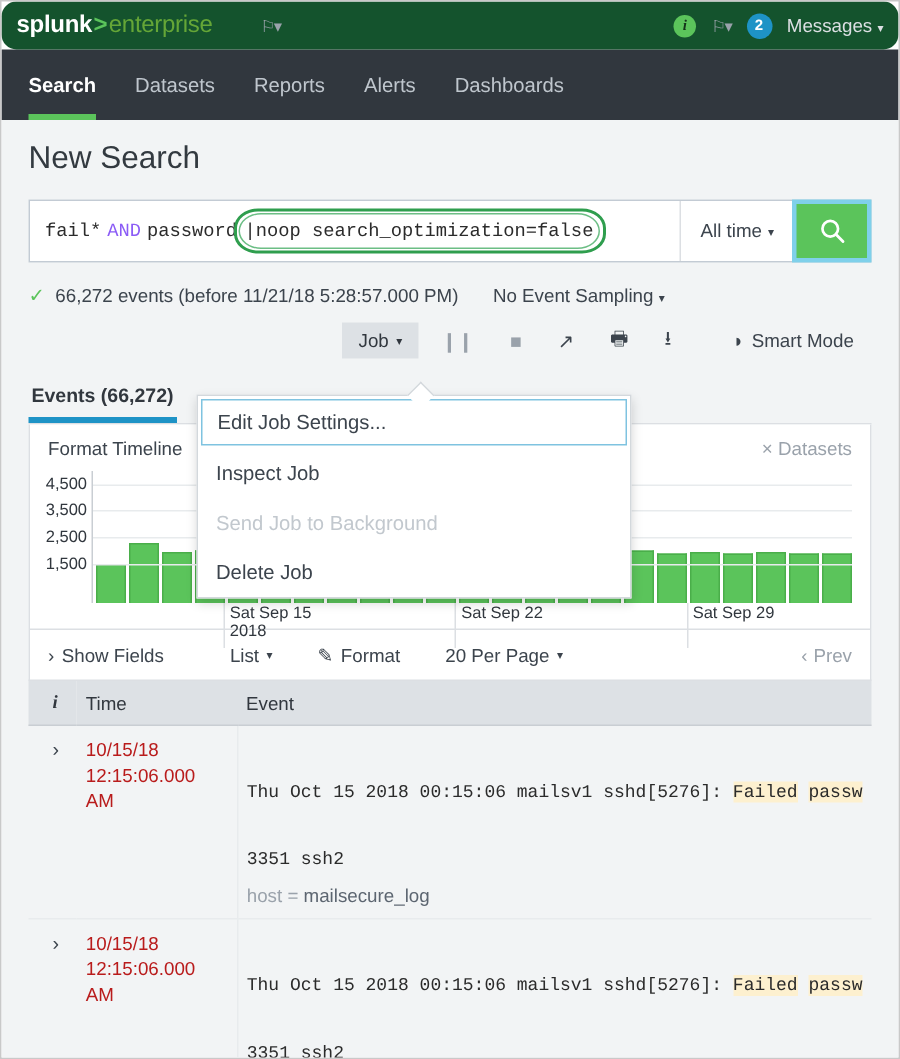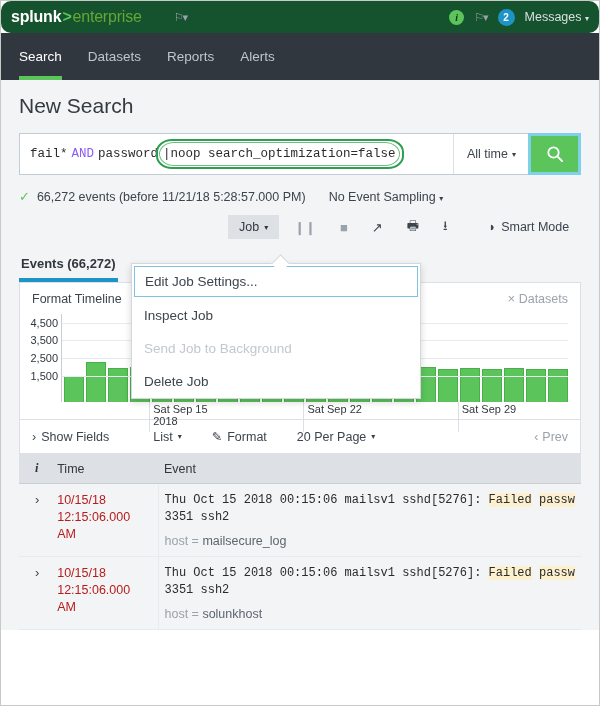--- a/index.html
+++ b/index.html
@@ -54,21 +54,21 @@
     background: #31373e;
     display: flex; align-items: center;
     padding: 0 18px;
     gap: 26px;
   }
   .nav-item {
     color: #bfc6cd; font-size: 13.5px;
     height: 100%; display: flex; align-items: center;
     position: relative; cursor: pointer;
   }
-  .nav-item.active { color: #ffffff; font-weight: normal; }
+  .nav-item.active { color: #ffffff; font-weight: bold; }
   .nav-item.active::after {
     content: ""; position: absolute; left: 0; right: 0; bottom: 0;
     height: 4px; background: #5bc45b;
   }
 
   
   .page { padding: 14px 18px 0 18px; background: #f2f4f5; }
   .page-title { font-size: 21px; color: #333a40; font-weight: normal; margin-bottom: 15px; }
 
   
@@ -155,21 +155,21 @@
   .evtable { width: 100%; border-collapse: collapse; }
   .evtable th {
     background: #dde1e5; color: #31373e; font-size: 12.5px; font-weight: normal;
     text-align: left; padding: 7px 6px; border-bottom: 1px solid #c9ced3;
   }
   .evtable th.c-i { width: 38px; padding-left: 16px; font-family: "Liberation Serif", serif; font-weight: bold; font-style: italic; }
   .evtable th.c-time { width: 128px; }
   .evtable td { padding: 8px 6px; vertical-align: top; border-bottom: 1px solid #e8ebed; }
   .evtable td.c-i { padding-left: 16px; color: #3c444d; font-size: 13px; cursor: pointer; }
   .td-time { font-size: 12.5px; color: #b91c1c; line-height: 17px; border-right: 1px solid #e8ebed; }
-  .raw { font-family: "Liberation Mono", monospace; font-size: 12px; color: #2b2b2b; line-height: 17px; white-space: nowrap; }
+  .raw { font-family: "Liberation Mono", monospace; font-size: 12px; color: #2b2b2b; line-height: 17px; white-space: nowrap; margin-top: 28px; }
   .hl { background: #fdf0cf; }
   .kv { font-size: 12.5px; color: #5c6570; margin-top: 8px; }
   .kv .k { color: #9aa2ab; }
 
   
   .menu {
     position: absolute; left: 130px; top: 262px; width: 290px;
     background: #fff; border: 1px solid #d3d8dc;
     box-shadow: 0 3px 7px rgba(0,0,0,.16); z-index: 50;
   }
@@ -201,20 +201,21 @@
       <span class="msg-badge">2</span>
       <span class="msg-label"><span>Messages</span> <span class="caret">▾</span></span>
     </div>
   </div>
 
   <div class="navbar">
     <div class="nav-item active">Search</div>
     <div class="nav-item">Datasets</div>
     <div class="nav-item">Reports</div>
     <div class="nav-item">Alerts</div>
+    <div class="nav-item">Dashboards</div>
   </div>
 
   <div class="page">
     <div class="page-title">New Search</div>
 
     <div class="searchbar">
       <div class="search-input-wrap">
         <span>fail*</span>
         <span class="tok-and">AND</span>
         <span>password</span>

